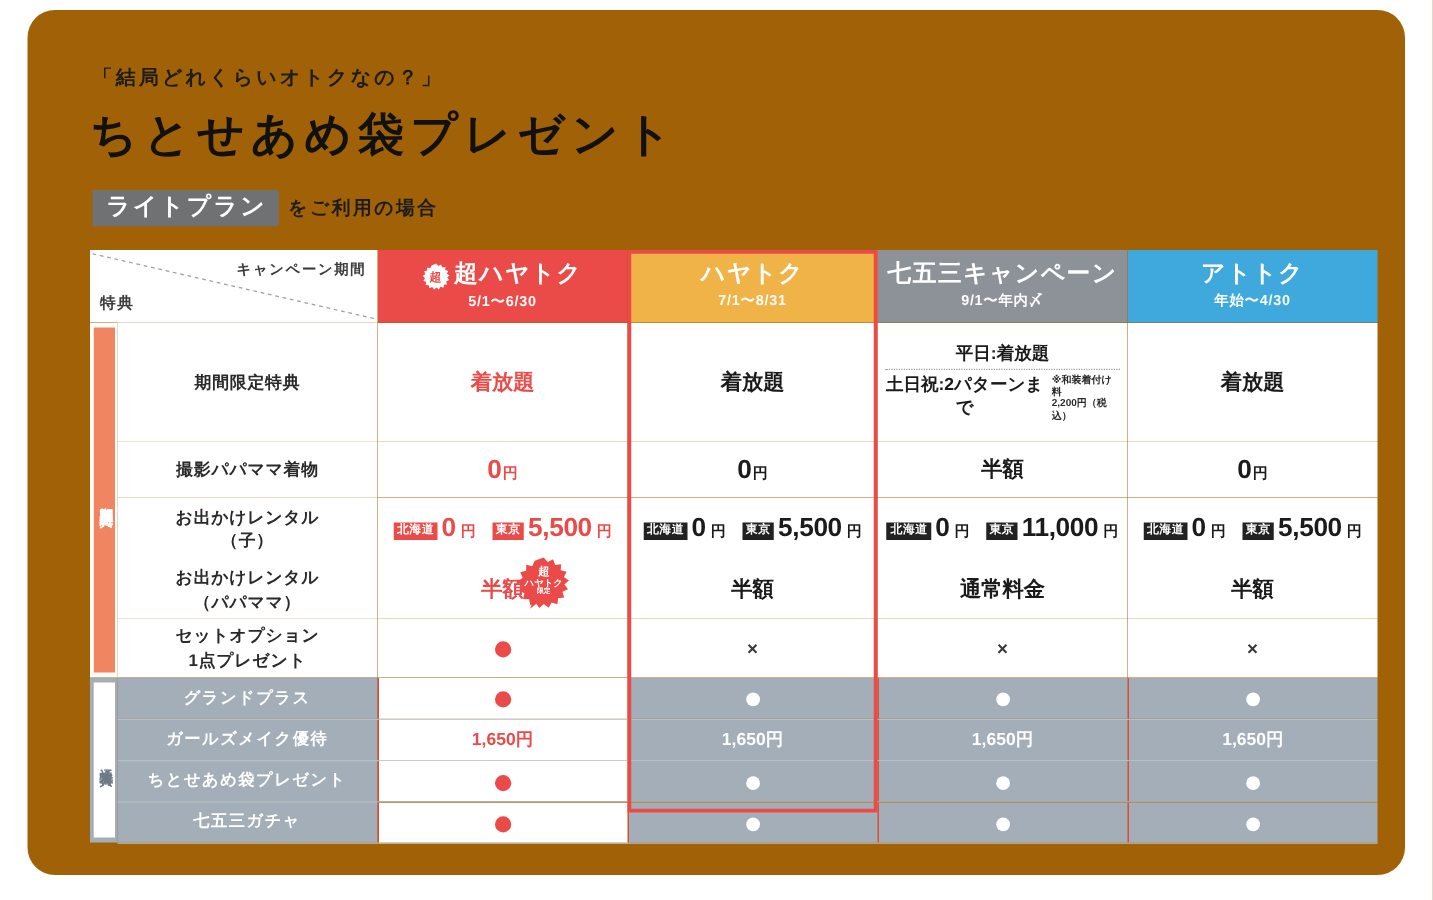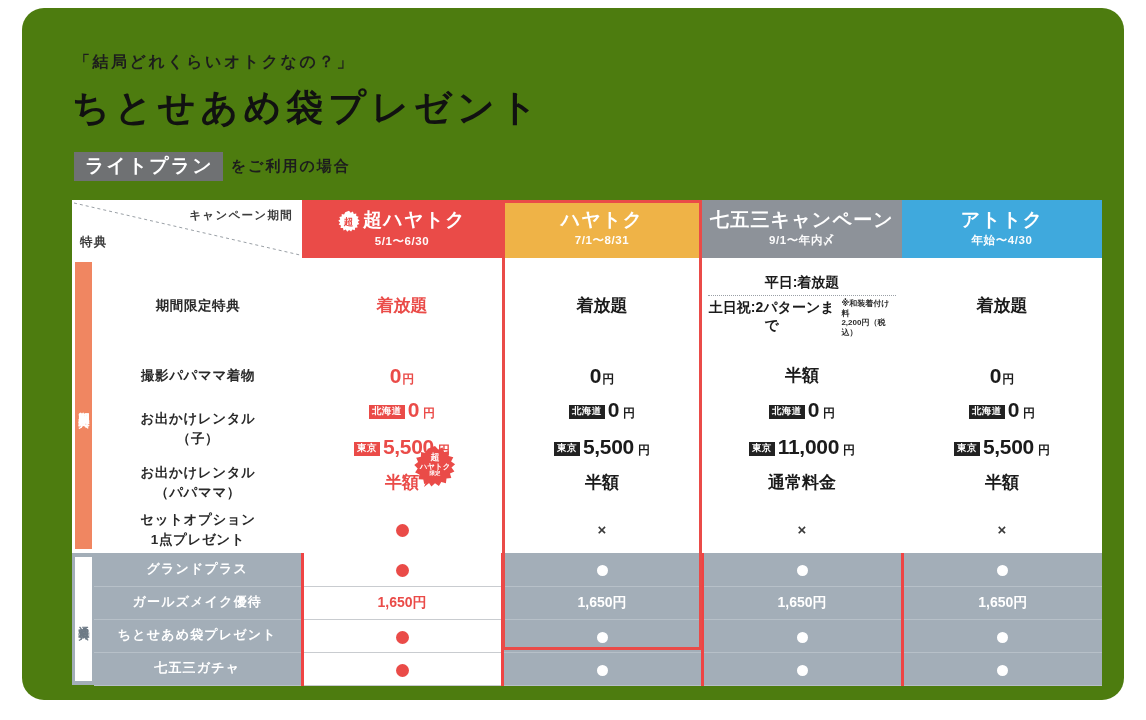--- a/index.html
+++ b/index.html
@@ -13,21 +13,21 @@
     font-family: "Liberation Sans", "DejaVu Sans", sans-serif;
     overflow: hidden;
   }
 
   .page-card {
     position: absolute;
     left: 22px;
     top: 8px;
     width: 1102px;
     height: 692px;
-    background: #4d7c0f;
+    background: #a16207;
     border-radius: 22px;
     box-sizing: border-box;
   }
 
   .kicker {
     position: absolute;
     left: 52px;
     top: 44px;
     font-size: 16px;
     font-weight: bold;
@@ -184,21 +184,21 @@
   }
 
   
   .cell.hl { color: #ea4b48; }
 
   
   .cell.gray {
     background: #a3aeb8;
     color: #ffffff;
     border-bottom: 1px solid #b7c0c8;
-    border-left: 3px solid #ef4444;
+    border-left: 1px solid #ef4444;
     font-size: 14px;
     font-weight: bold;
   }
   .row-lbl.gray {
     background: #a3aeb8;
     color: #ffffff;
     border-bottom: 1px solid #b7c0c8;
     font-size: 13px;
     letter-spacing: 1.2px;
   }
@@ -248,21 +248,20 @@
   .yen { font-size: 12px; font-weight: bold; margin-left: 1px; }
   .amt { font-size: 21px; font-weight: bold; letter-spacing: -0.3px; }
 
   
   .regrow {
     display: flex;
     align-items: center;
     justify-content: center;
     gap: 13px;
     white-space: nowrap;
-    flex-direction: column;
   }
   .regunit { display: flex; align-items: baseline; gap: 3px; }
   .badge {
     font-size: 9.5px;
     font-weight: bold;
     color: #ffffff;
     background: #222222;
     padding: 1.5px 3px 2px 3px;
     letter-spacing: 0.4px;
     position: relative;

